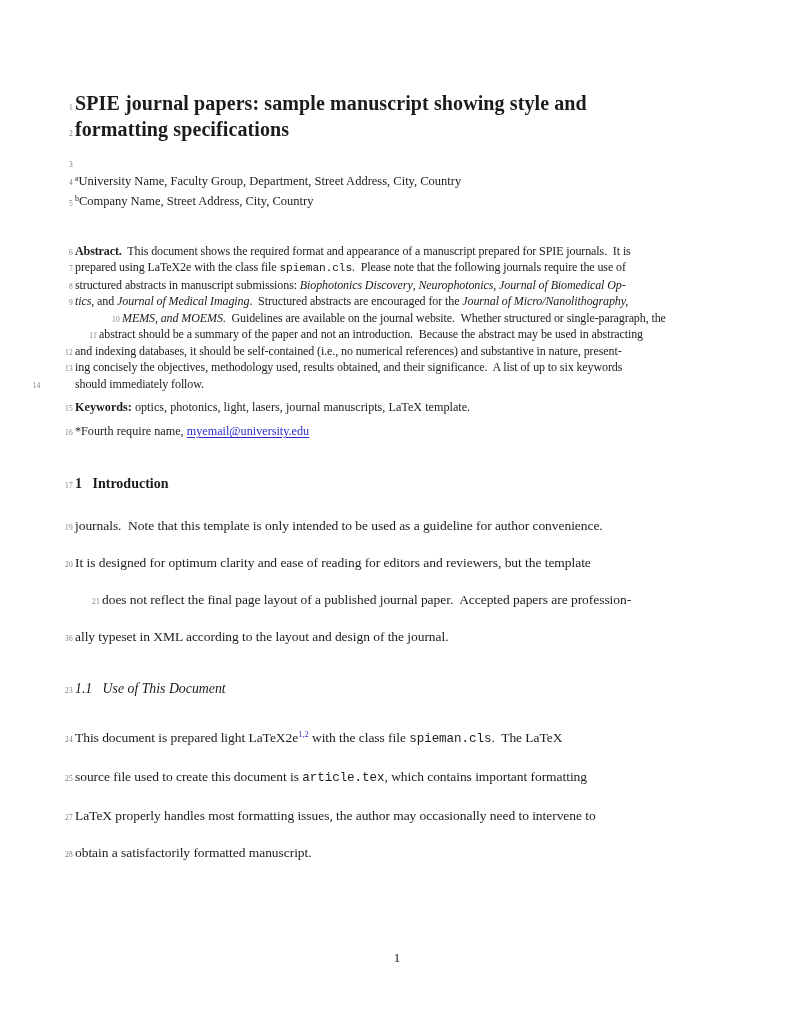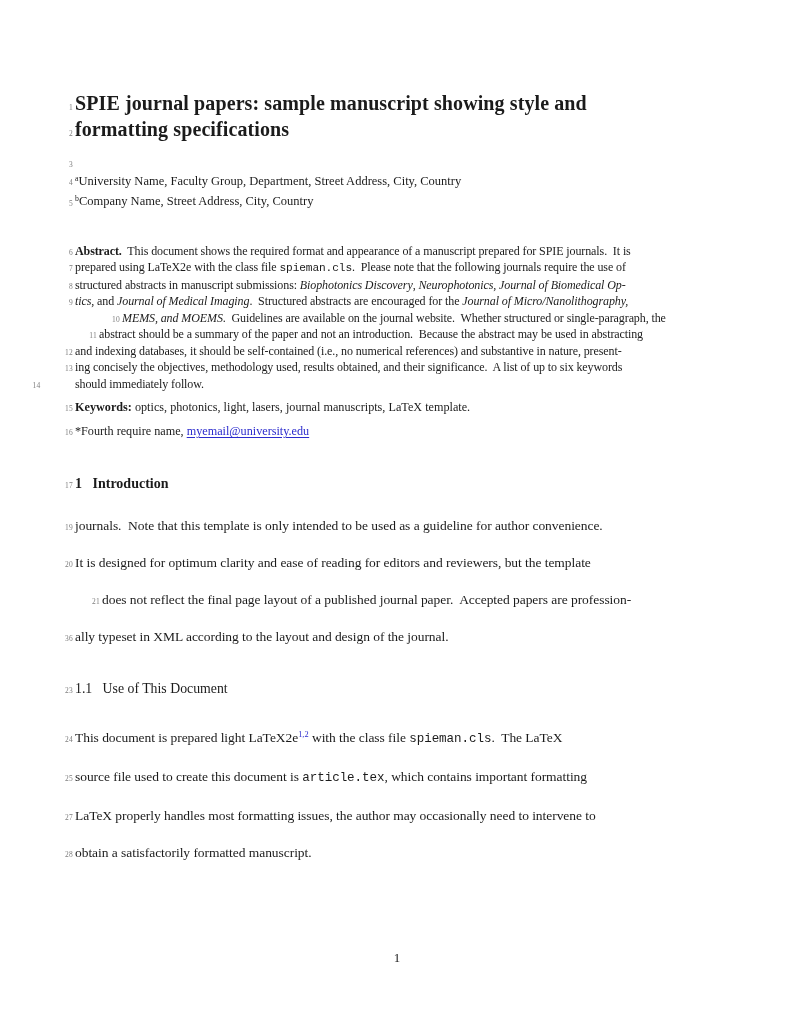--- a/index.html
+++ b/index.html
@@ -31,21 +31,21 @@
   .sec-abstract .text{font-size:12px;line-height:16.5px;letter-spacing:-.1px;}
   .sec-keywords{margin-top:7px;}
   .sec-keywords .text{font-size:12.2px;line-height:17px;}
   .sec-note{margin-top:7px;}
   .sec-note .text{font-size:12.2px;line-height:17px;}
   .sec-h1{margin-top:34px;}
   .sec-h1 .text{font-size:14px;font-weight:700;line-height:20px;}
   .sec-para1{margin-top:13px;}
   .sec-para1 .text,.sec-para2 .text{font-size:13.5px;line-height:37px;letter-spacing:-.05px;}
   .sec-h2{margin-top:25px;}
-  .sec-h2 .text{font-size:13.8px;line-height:18px;}
+  .sec-h2 .text{font-size:13.8px;font-style:italic;line-height:18px;}
   .sec-para2{margin-top:18px;}
 
   .st-b{font-weight:700;}
   .st-i{font-style:italic;}
   .st-tt{font-family:"Liberation Mono", monospace;font-size:93%;}
   .st-sup,.st-cite{font-size:62%;vertical-align:.55em;letter-spacing:0;}
   .st-link{text-decoration:underline;text-underline-offset:2px;}
 
   .pageno{
     position:absolute;top:950px;left:0;width:100%;

